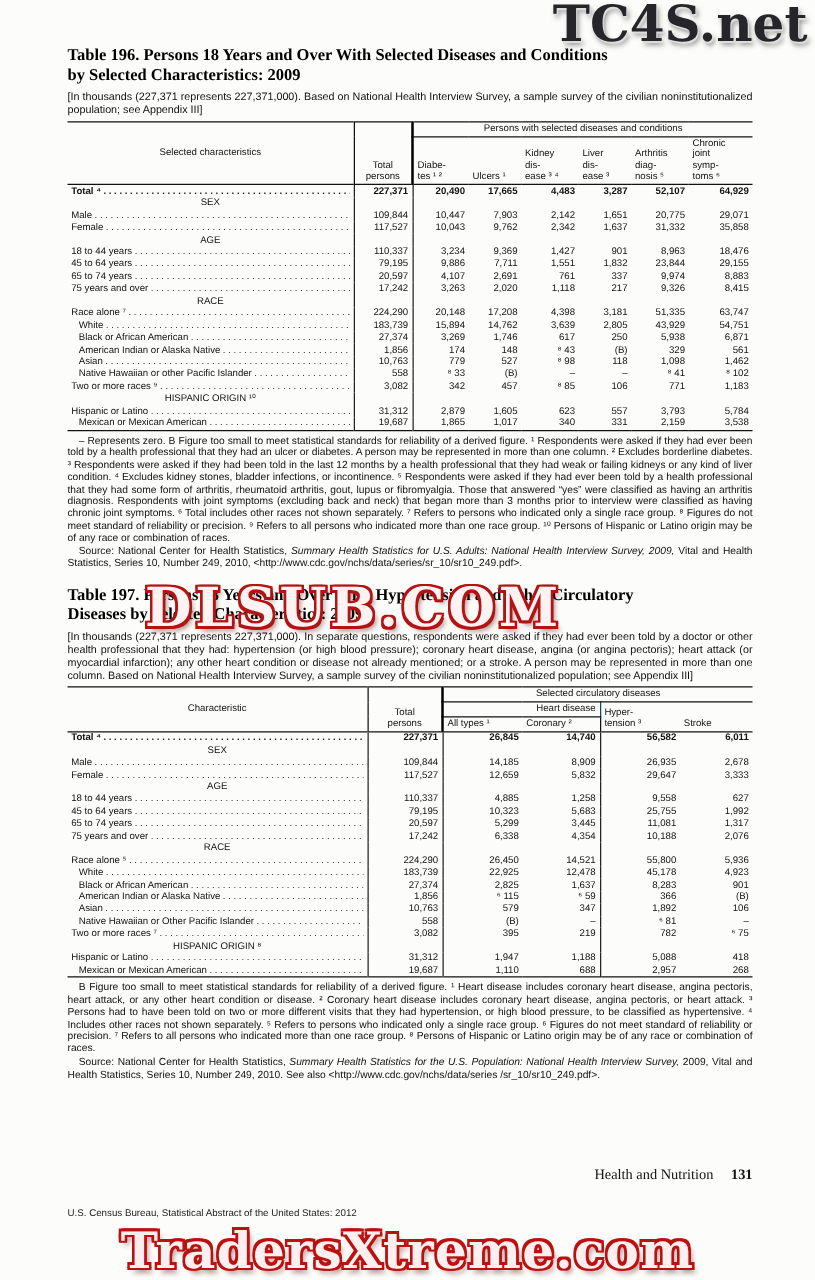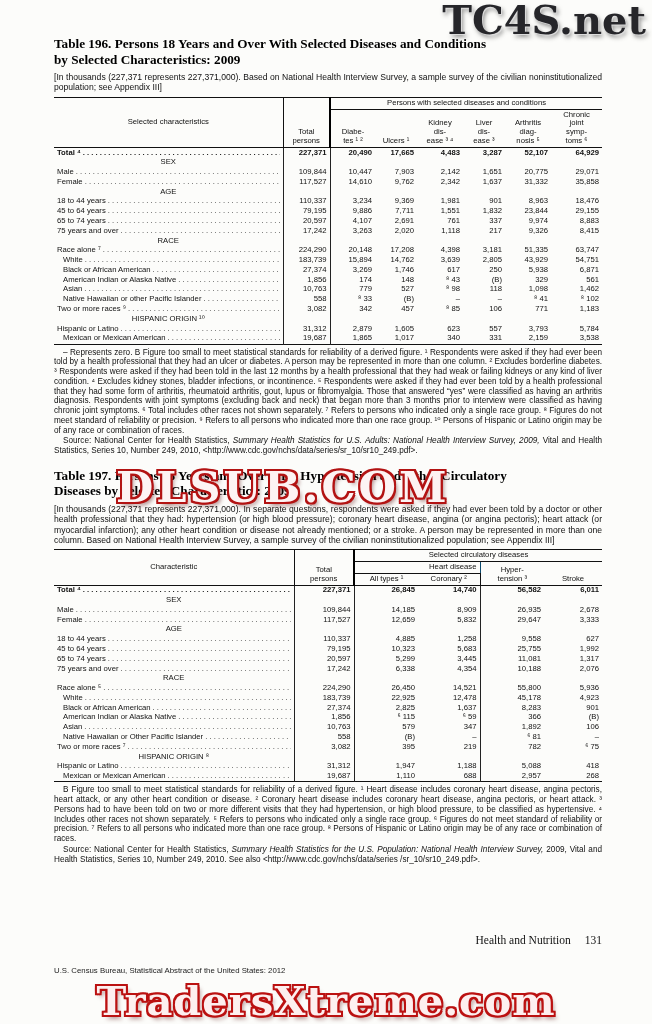--- a/index.html
+++ b/index.html
@@ -19,39 +19,39 @@
     width:100%;border-collapse:collapse;table-layout:fixed;
     margin:2px 0 3px 0;border-top:1.5px solid #111;border-bottom:1.5px solid #111;
   }
   thead{border-bottom:1px solid #111}
   th{font-weight:normal;font-size:7.7px;line-height:1.15;padding:1px 3px;
      white-space:pre-line;vertical-align:bottom;color:#111}
   .stubh{text-align:center;vertical-align:middle;border-right:1px solid #111}
   .totalh{text-align:center;border-right:2px solid #000000}
   .grouph{text-align:center;vertical-align:middle;border-bottom:1px solid #111}
   .subgrouph{text-align:right;border-bottom:1px solid #111;border-right:1px solid #0c4a6e}
-  .colh{text-align:center}
+  .colh{text-align:left}
   .colh.sep{border-right:1px solid #111}
   tbody td{font-size:7.7px;line-height:1.14;padding:0.5px 3px;vertical-align:bottom}
   td.num{text-align:right}
   .stubwrap{display:flex;align-items:baseline;overflow:hidden}
   .lab{white-space:nowrap}
   .lead{flex:1 1 0;overflow:hidden;white-space:nowrap;color:#222;margin-left:2px}
   td.sec{text-align:center}
   tr.boldrow td{font-weight:bold}
   #t196 tbody td:nth-child(1),#t197 tbody td:nth-child(1){border-right:1px solid #222}
   #t196 tbody td:nth-child(2),#t197 tbody td:nth-child(2){border-right:1px solid #222}
   #t197 tbody td:nth-child(4){border-right:1px solid #222}
   .footnotes{font-size:8.2px;line-height:1.19;text-align:justify;text-indent:9px;margin:2px 0 0 0}
   .source{font-size:8.2px;line-height:1.19;text-align:justify;text-indent:9px;margin:1px 0 0 0}
   .source .it{font-style:italic}
   .gap{height:12px}
   .pagefoot{margin-top:66px;text-align:right}
   .pagefoot .sect{font-family:"Liberation Serif","DejaVu Serif",serif;font-size:11.5px}
-  .pagefoot .pageno{font-family:"Liberation Serif","DejaVu Serif",serif;font-weight:normal;margin-left:14px;font-size:11.5px}
+  .pagefoot .pageno{font-family:"Liberation Serif","DejaVu Serif",serif;font-weight:bold;margin-left:14px;font-size:11.5px}
   .credit{margin-top:18px;font-size:7.8px;color:#222;text-align:left}
   .wm{position:absolute;font-weight:bold;pointer-events:none;white-space:nowrap;z-index:10}
   .wm-top{
     top:-4px;right:6px;font-family:"DejaVu Serif",serif;font-size:40px;
     color:#26262a;text-shadow:1px 1px 0 #dcdcdc,2px 3px 4px rgba(40,40,40,.5);
   }
   .wm-mid{
     top:462px;left:116px;font-family:"DejaVu Serif",serif;font-size:43px;letter-spacing:3px;color:#fdf3f3;
     text-shadow:-2px -2px 0 #b31313,2px -2px 0 #b31313,-2px 2px 0 #b31313,2px 2px 0 #b31313,
                 -2px 0 0 #b31313,2px 0 0 #b31313,0 -2px 0 #b31313,0 2px 0 #b31313,
@@ -153,21 +153,21 @@
             <td class="num">29,071</td>
           </tr>
           <tr>
             <td>
               <div class="stubwrap">
                 <span class="lab" style="padding-left: 0px;">Female</span>
                 <span class="lead"> . . . . . . . . . . . . . . . . . . . . . . . . . . . . . . . . . . . . . . . . . . . . . . . . . . . . . . . . . . . . . . . . . . . . . . . . . . . . . . . .</span>
               </div>
             </td>
             <td class="num">117,527</td>
-            <td class="num">14,610</td>
+            <td class="num">10,043</td>
             <td class="num">9,762</td>
             <td class="num">2,342</td>
             <td class="num">1,637</td>
             <td class="num">31,332</td>
             <td class="num">35,858</td>
           </tr>
           <tr>
             <td class="sec">AGE</td>
             <td></td>
             <td></td>
@@ -180,21 +180,21 @@
           <tr>
             <td>
               <div class="stubwrap">
                 <span class="lab" style="padding-left: 0px;">18 to 44 years</span>
                 <span class="lead"> . . . . . . . . . . . . . . . . . . . . . . . . . . . . . . . . . . . . . . . . . . . . . . . . . . . . . . . . . . . . . . . . . . . . . . . . . . . . . . . .</span>
               </div>
             </td>
             <td class="num">110,337</td>
             <td class="num">3,234</td>
             <td class="num">9,369</td>
-            <td class="num">1,981</td>
+            <td class="num">1,427</td>
             <td class="num">901</td>
             <td class="num">8,963</td>
             <td class="num">18,476</td>
           </tr>
           <tr>
             <td>
               <div class="stubwrap">
                 <span class="lab" style="padding-left: 0px;">45 to 64 years</span>
                 <span class="lead"> . . . . . . . . . . . . . . . . . . . . . . . . . . . . . . . . . . . . . . . . . . . . . . . . . . . . . . . . . . . . . . . . . . . . . . . . . . . . . . . .</span>
               </div>

